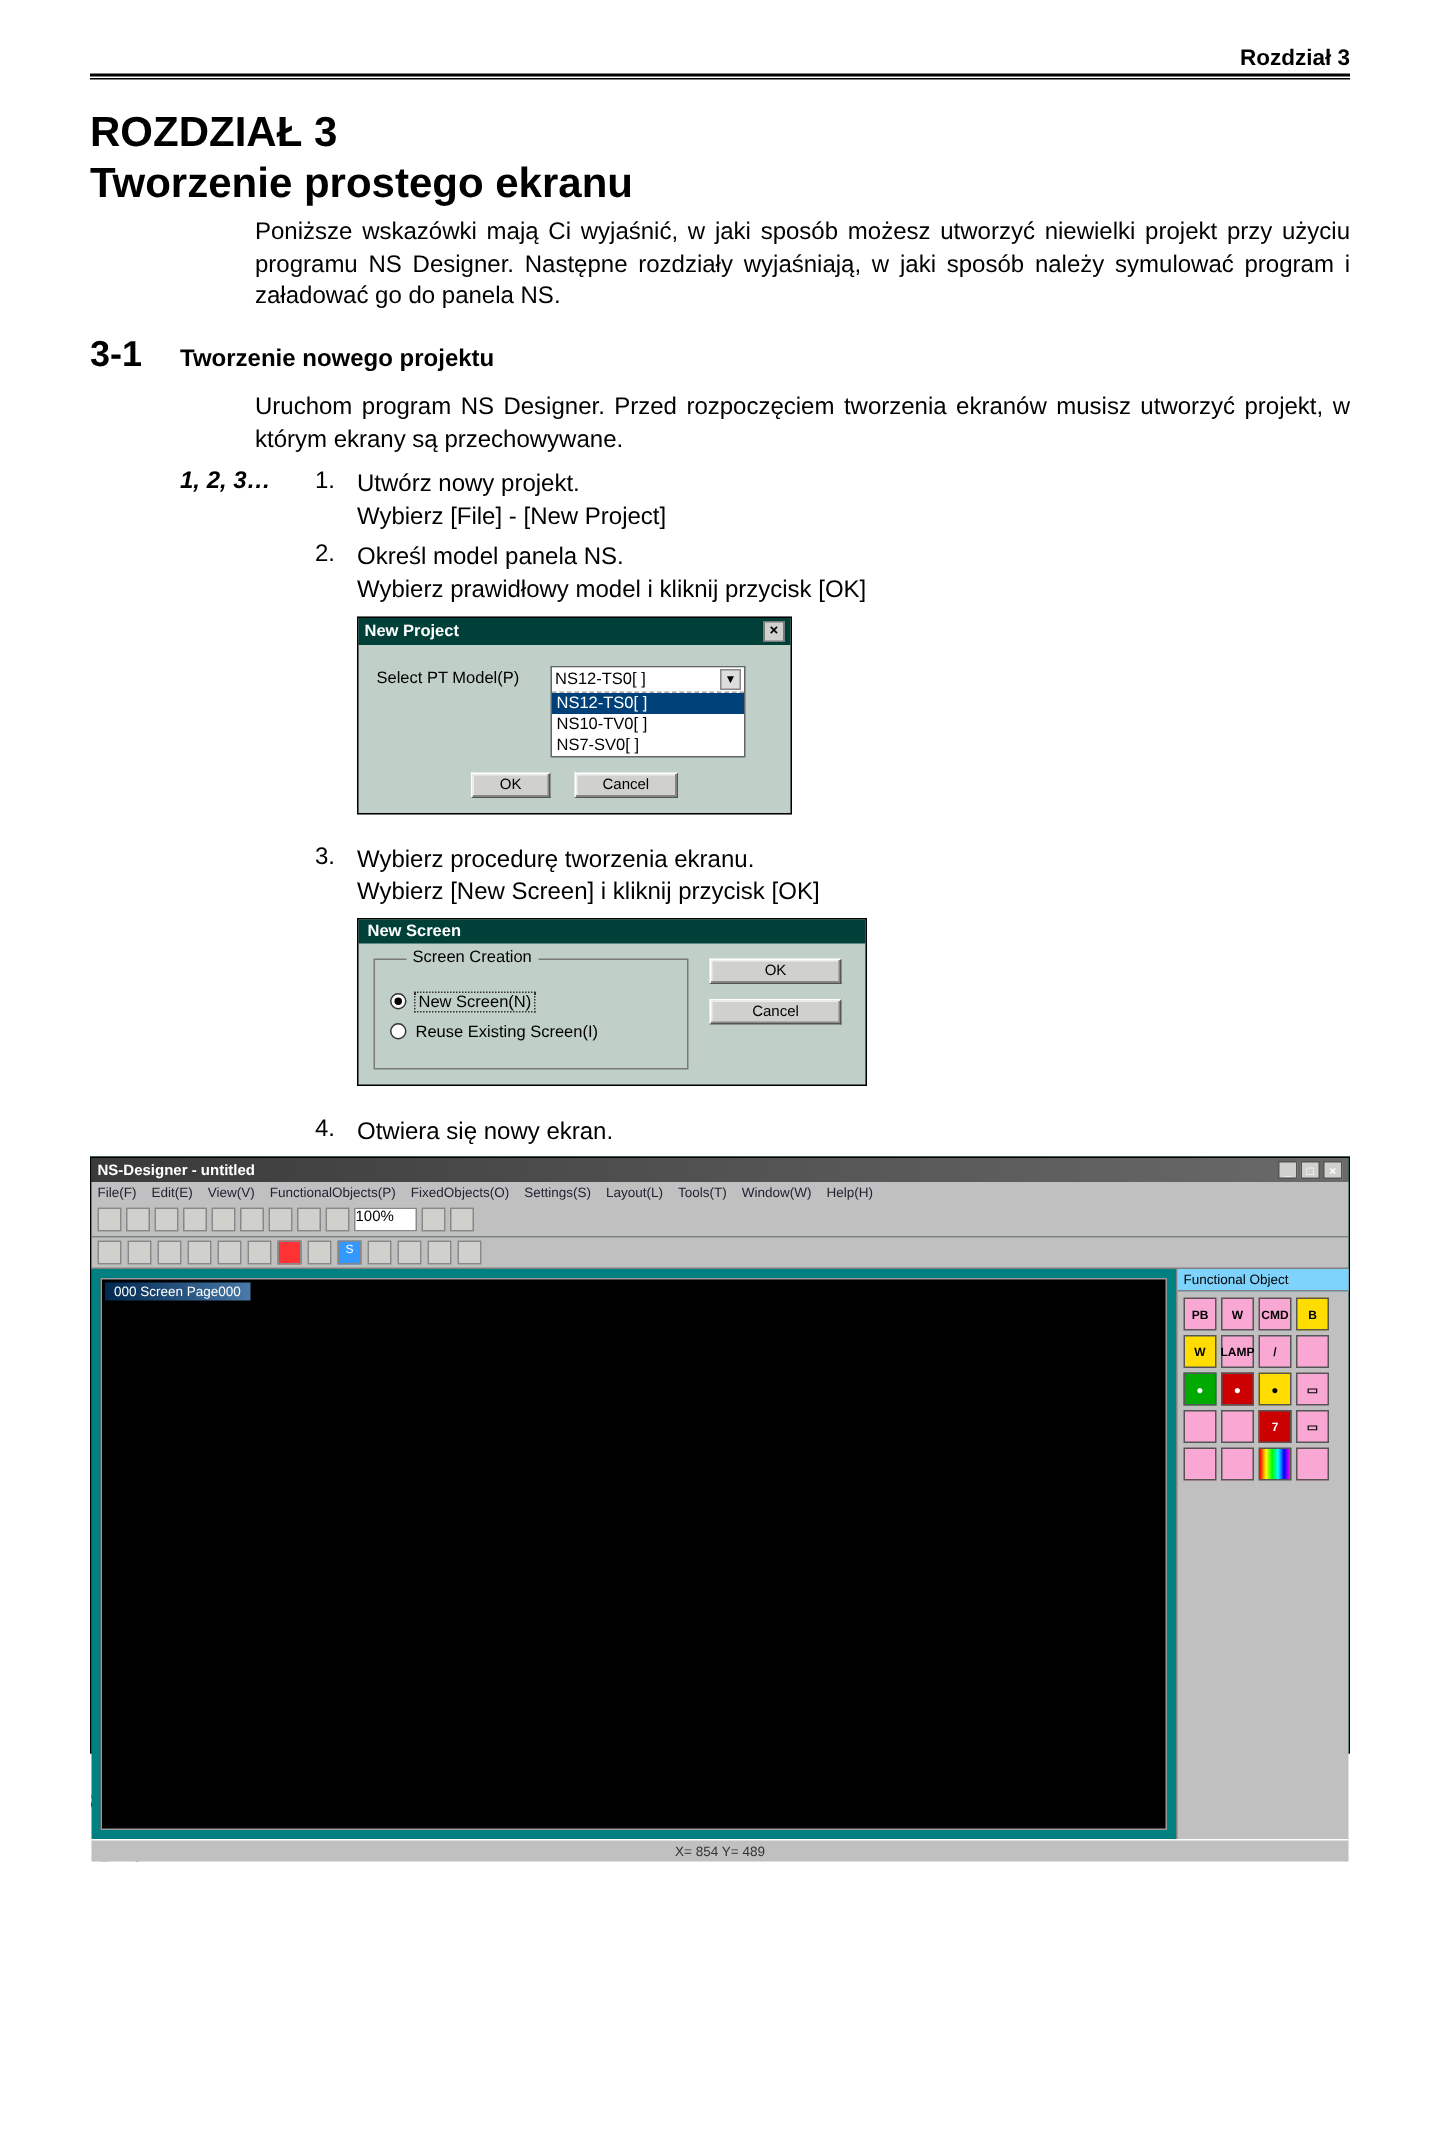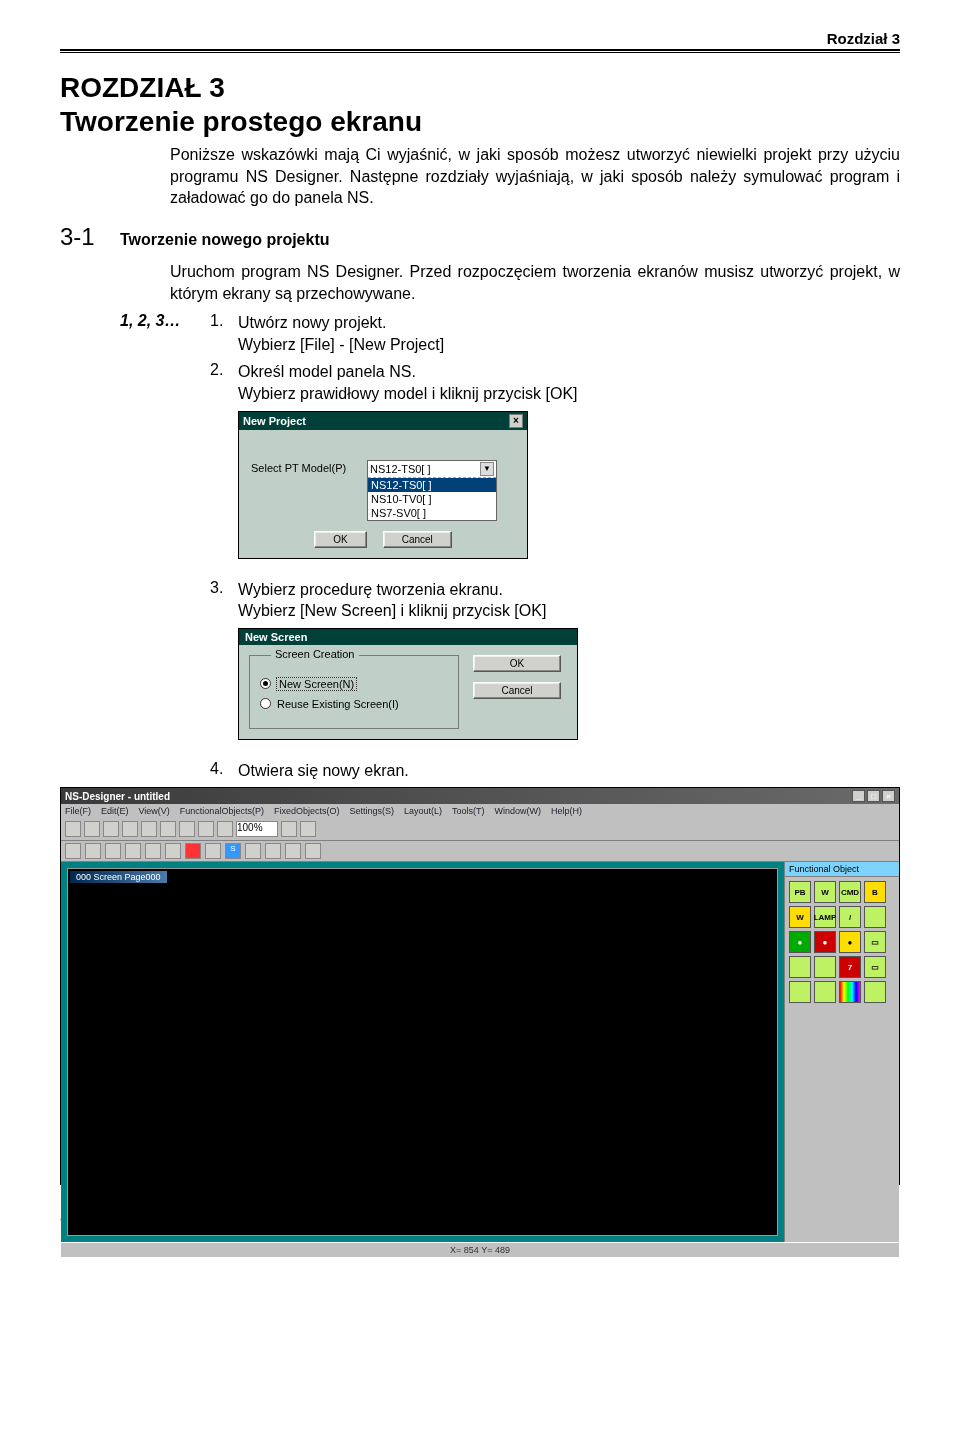--- a/index.html
+++ b/index.html
@@ -36,21 +36,21 @@
     margin-bottom: 14px;
     font-size: 16px;
     line-height: 1.35;
   }
   .sec-row {
     display: flex;
     align-items: baseline;
     margin-bottom: 10px;
   }
   .sec-num {
-    font-weight: normal;
+    font-weight: bold;
     font-size: 24px;
     width: 60px;
   }
   .sec-title {
     font-weight: bold;
     font-size: 16px;
   }
   .body-para {
     margin-left: 110px;
     text-align: justify;
@@ -101,21 +101,21 @@
     font-weight: bold;
   }
   .closebox {
     width: 14px; height: 14px;
     background: #d0d0cc;
     border: 1px solid #7a7a7a;
     display: flex; align-items: center; justify-content: center;
     font-size: 10px; font-weight: bold; color: #000;
   }
   .dlg1-body {
-    padding: 30px 12px 10px 12px;
+    padding: 14px 12px 10px 12px;
     border-radius: 32px;
   }
   .dlg1-row {
     display: flex;
     align-items: flex-start;
     gap: 16px;
     margin-bottom: 10px;
   }
   .dlg1-label { width: 100px; padding-top: 2px; }
   .combo {
@@ -324,21 +324,21 @@
     align-content: start;
     font-size: 8px;
     font-weight: bold;
   }
   .pcell {
     height: 22px;
     border: 1px solid #555;
     display: flex;
     align-items: center;
     justify-content: center;
-    background: #bef264;
+    background: #f9a8d4;
   }
   .aw-status {
     background: #c0c0c0;
     border-top: 1px solid #fff;
     padding: 2px 6px;
     display: flex;
     justify-content: space-between;
     font-size: 9px;
     color: #333;
     flex-direction: column;

